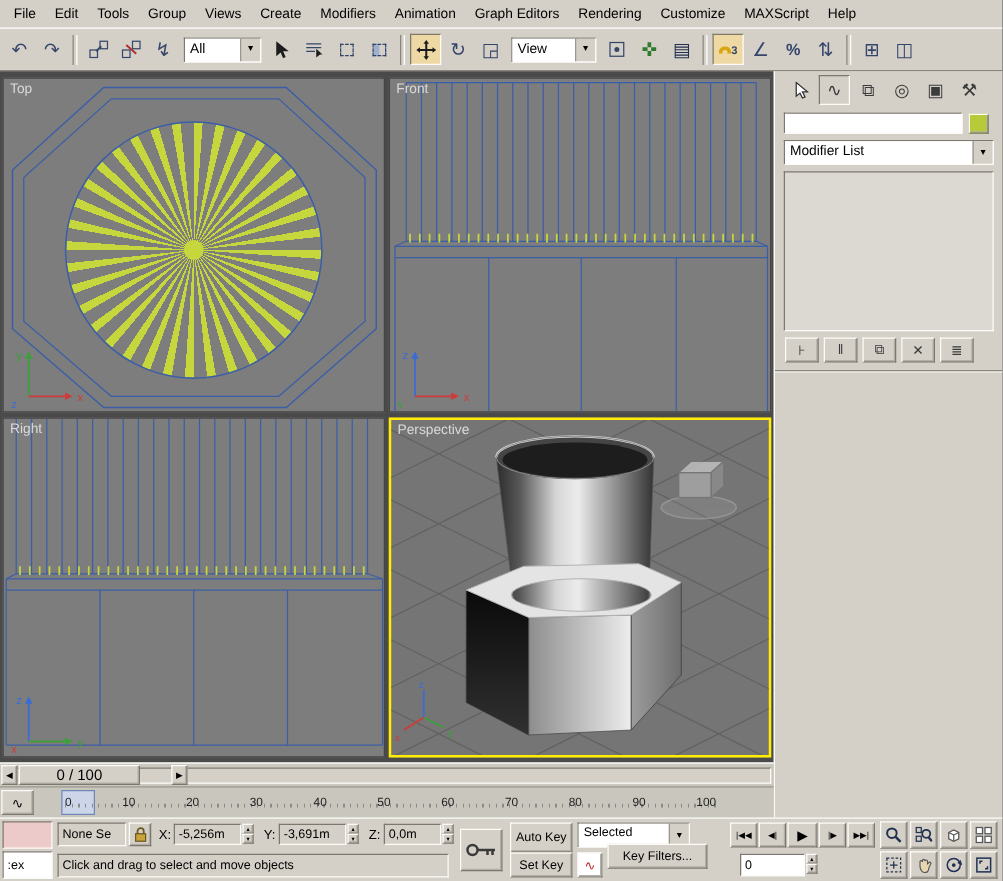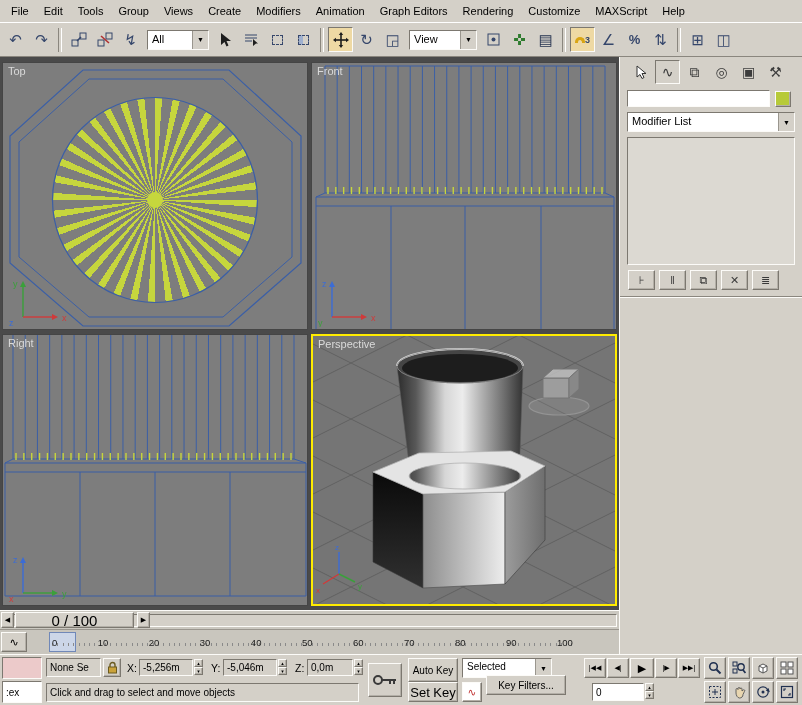--- a/index.html
+++ b/index.html
@@ -36,21 +36,21 @@
 #namerow{display:flex;gap:5px;padding:4px 7px 2px;align-items:center;}
 .namefield{width:143px;height:17px;}
 #colorswatch{width:16px;height:16px;background:#b7ca39;}
 #modlistrow{padding:3px 7px 2px;}
 #stackbox{margin:3px 7px;height:128px;background:#dcd9d2;}
 #stackbtns{display:flex;gap:4px;padding:2px 8px 4px;}
 .sbtn{width:27px;height:20px;font-size:11px;color:#3a3a3a;}
 #rollout{flex:1;margin-top:2px;border-top:1px solid #8a867e;box-shadow:0 1px 0 #fcfbf8 inset;}
 #timeslider{left:0;top:610px;width:619px;height:19px;background:#cbc8c0;border-top:1px solid #fcfbf8;}
 #ts-channel{left:1px;top:3px;width:616px;height:13px;}
-#ts-handle{left:15px;top:1px;width:119px;height:16px;font-size:15px;}
+#ts-handle{left:15px;top:1px;width:97px;height:16px;font-size:12px;}
 .ts-arrow{top:1px;width:13px;height:16px;font-size:7px;}
 #trackbar{left:0;top:629px;width:619px;height:25px;background:#c9c6be;border-top:1px solid #9a968e;}
 #tb-marker{left:49px;top:2px;width:27px;height:20px;background:#ccd6e8;border:1px solid #7088b8;}
 #tb-ruler{left:52px;top:2px;width:521px;height:20px;display:flex;justify-content:space-between;align-items:center;z-index:2;}
 #tb-ruler span{font-size:9.5px;color:#222;}
 #tb-ticks{left:52px;top:13px;width:521px;height:3px;background:repeating-linear-gradient(90deg,#8a8a8a 0 1px,rgba(0,0,0,0) 1px 5.3px);}
 #statusbar{left:0;top:654px;width:802px;height:51px;background:#d4d0c8;border-top:1px solid #fcfbf8;font-size:10.5px;}
 .spinner{display:flex;flex-direction:column;width:9px;}
 .spinner .btn{height:8px;font-size:5px;}
 .fieldtxt{display:flex;align-items:center;padding:0 3px;font-size:10px;white-space:nowrap;overflow:hidden;}
@@ -576,21 +576,21 @@
   <div class="abs sunken fieldtxt" style="left:139px;top:4px;width:54px;height:17px;">
       <span>-5,256m</span>
     </div>
   <div class="abs spinner" style="left:194px;top:4px;height:17px;">
       <span class="btn raised">▴</span>
       <span class="btn raised">▾</span>
     </div>
 
   <span class="abs" style="left:211px;top:7px;">Y:</span>
   <div class="abs sunken fieldtxt" style="left:223px;top:4px;width:54px;height:17px;">
-      <span>-5,046m</span>
+      <span>-3,691m</span>
     </div>
   <div class="abs spinner" style="left:278px;top:4px;height:17px;">
       <span class="btn raised">▴</span>
       <span class="btn raised">▾</span>
     </div>
 
   <span class="abs" style="left:295px;top:7px;">Z:</span>
   <div class="abs sunken fieldtxt" style="left:307px;top:4px;width:46px;height:17px;">
       <span>0,0m</span>
     </div>
@@ -628,21 +628,21 @@
   <div class="abs btn raised" style="left:655px;top:3px;width:22px;height:20px;font-size:7px;">
       <span>|▶</span>
     </div>
   <div class="abs btn raised" style="left:678px;top:3px;width:22px;height:20px;font-size:7px;">
       <span>▶▶|</span>
     </div>
 
   <div class="abs sunken fieldtxt" style="left:46px;top:28px;width:313px;height:19px;">
       <span>Click and drag to select and move objects</span>
     </div>
-  <div class="abs btn raised" style="left:408px;top:27px;width:50px;height:20px;font-size:13px;">
+  <div class="abs btn raised" style="left:408px;top:27px;width:50px;height:20px;font-size:10px;">
       <span>Set Key</span>
     </div>
   <div class="abs btn raised white" style="left:462px;top:27px;width:20px;height:20px;">
       <span style="color:#c03030;">∿</span>
     </div>
   <div class="abs btn raised" style="left:486px;top:20px;width:80px;height:20px;font-size:10px;">
       <span>Key Filters...</span>
     </div>
   <div class="abs sunken white fieldtxt" style="left:592px;top:28px;width:52px;height:18px;">
       <span>0</span>

